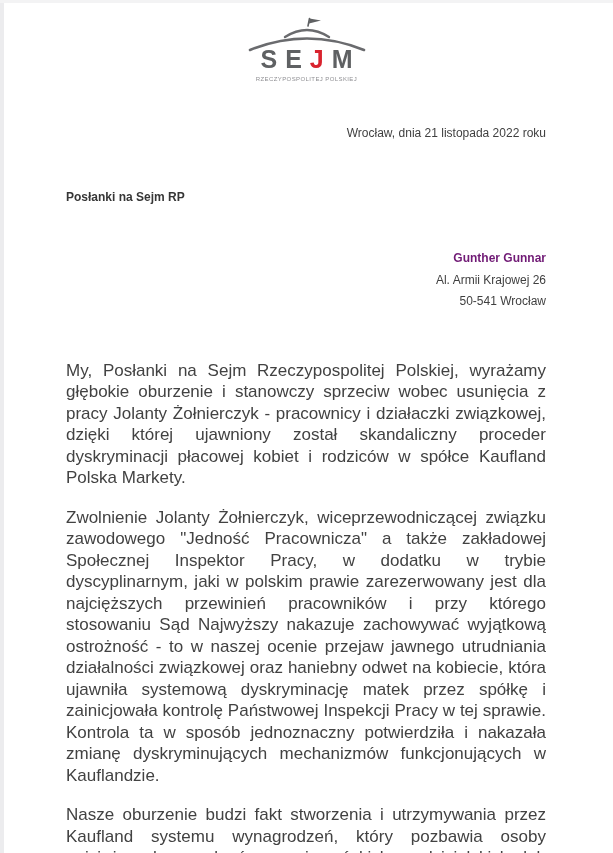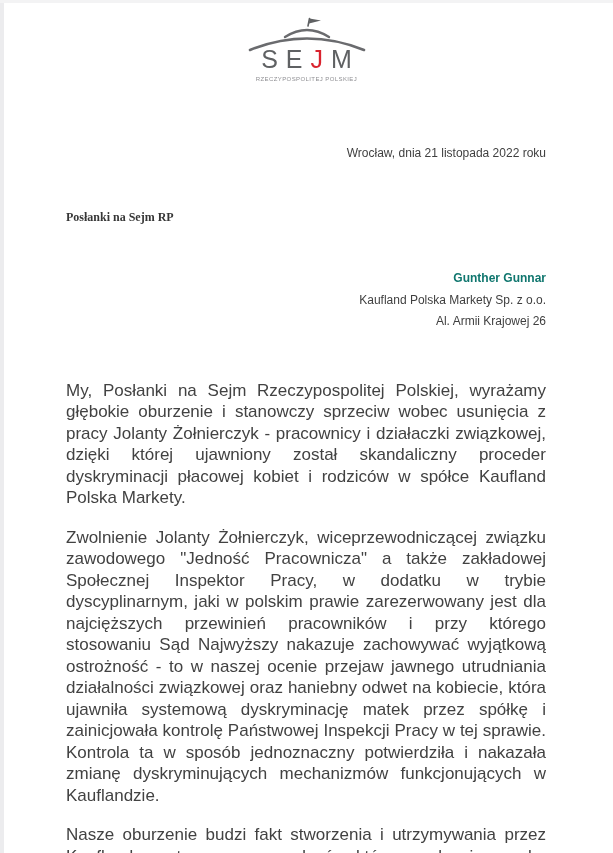--- a/index.html
+++ b/index.html
@@ -31,64 +31,63 @@
   .logo {
     width: 140px;
     margin: 16px auto 0;
     text-align: center;
     user-select: none;
   }
   .logo svg { display: block; margin: 0 auto; }
   .logo-title {
     margin-top: -6px;
     font-size: 25px;
-    font-weight: 400;
+    font-weight: 700;
     letter-spacing: 8px;
     color: #5f6163;
     line-height: 26px;
     white-space: nowrap;
     padding-left: 8px; 
   }
   .logo-title .accent { color: #d9232e; }
   .logo-subtitle {
     margin-top: 3px;
     font-size: 6px;
     letter-spacing: 0.4px;
     color: #8f8f93;
     line-height: 9px;
     white-space: nowrap;
   }
 
   
   .dateline {
-    margin-top: 62px;
+    margin-top: 42px;
     padding-right: 67px;
     text-align: right;
     font-size: 12px;
     line-height: 14px;
     color: #3f3f3f;
   }
   .sender-heading {
     margin-top: 50px;
     padding-left: 66px;
     font-size: 12px;
     line-height: 14px;
     font-weight: bold;
     color: #363636;
-    font-family: Liberation Serif, serif;
   }
   .recipient {
     margin-top: 44px;
     padding-right: 67px;
     text-align: right;
     font-size: 12px;
     line-height: 21.5px;
     color: #3f3f3f;
   }
-  .recipient .name { font-weight: bold; color: #0f766e; }
+  .recipient .name { font-weight: bold; color: #701a75; }
   .letter-body {
     margin-top: 47px;
     padding: 0 67px 0 66px;
     font-size: 17px;
     line-height: 21.5px;
     text-align: justify;
     color: #424242;
   }
   .letter-body p { margin: 0 0 18px 0; }
   .letter-body p:last-child { margin-bottom: 0; }
@@ -113,22 +112,22 @@
     <div class="logo-title"><span>SE</span><span class="accent">J</span><span>M</span></div>
     <div class="logo-subtitle">RZECZYPOSPOLITEJ POLSKIEJ</div>
   </div>
 
   <div class="dateline">Wrocław, dnia 21 listopada 2022 roku</div>
 
   <div class="sender-heading">Posłanki na Sejm RP</div>
 
   <div class="recipient">
     <div class="name">Gunther Gunnar</div>
-    <div>Kaufland Polska Markety Sp. z o.o.</div>
     <div>Al. Armii Krajowej 26</div>
+    <div>50-541 Wrocław</div>
   </div>
 
   <div class="letter-body">
     <p>My, Posłanki na Sejm Rzeczypospolitej Polskiej, wyrażamy głębokie oburzenie i stanowczy sprzeciw wobec usunięcia z pracy Jolanty Żołnierczyk - pracownicy i działaczki związkowej, dzięki której ujawniony został skandaliczny proceder dyskryminacji płacowej kobiet i rodziców w spółce Kaufland Polska Markety.</p>
     <p>Zwolnienie Jolanty Żołnierczyk, wiceprzewodniczącej związku zawodowego "Jedność Pracownicza" a także zakładowej Społecznej Inspektor Pracy, w dodatku w trybie dyscyplinarnym, jaki w polskim prawie zarezerwowany jest dla najcięższych przewinień pracowników i przy którego stosowaniu Sąd Najwyższy nakazuje zachowywać wyjątkową ostrożność - to w naszej ocenie przejaw jawnego utrudniania działalności związkowej oraz haniebny odwet na kobiecie, która ujawniła systemową dyskryminację matek przez spółkę i zainicjowała kontrolę Państwowej Inspekcji Pracy w tej sprawie. Kontrola ta w sposób jednoznaczny potwierdziła i nakazała zmianę dyskryminujących mechanizmów funkcjonujących w Kauflandzie.</p>
     <p>Nasze oburzenie budzi fakt stworzenia i utrzymywania przez Kaufland systemu wynagrodzeń, który pozbawia osoby najcięższych z urlopów macierzyńskich, rodzicielskich lub wychowawczych dostępu do takiej samej płacy po powrocie z</p>
   </div>
 </div>
 
 </body></html>

